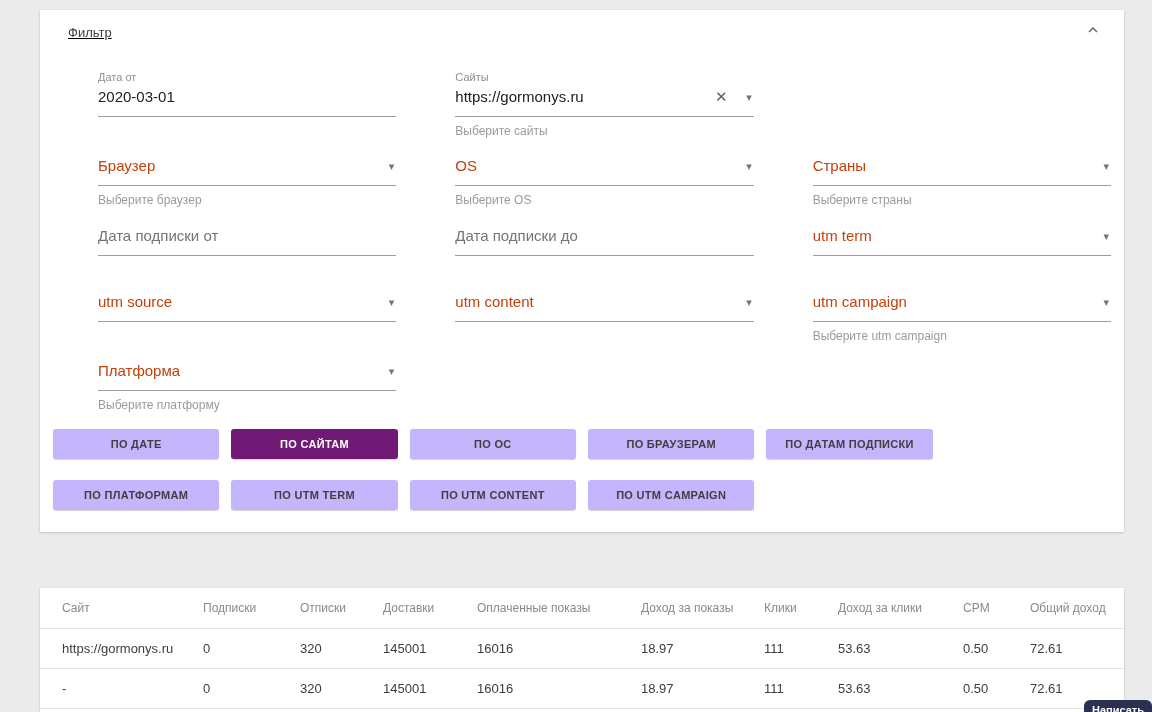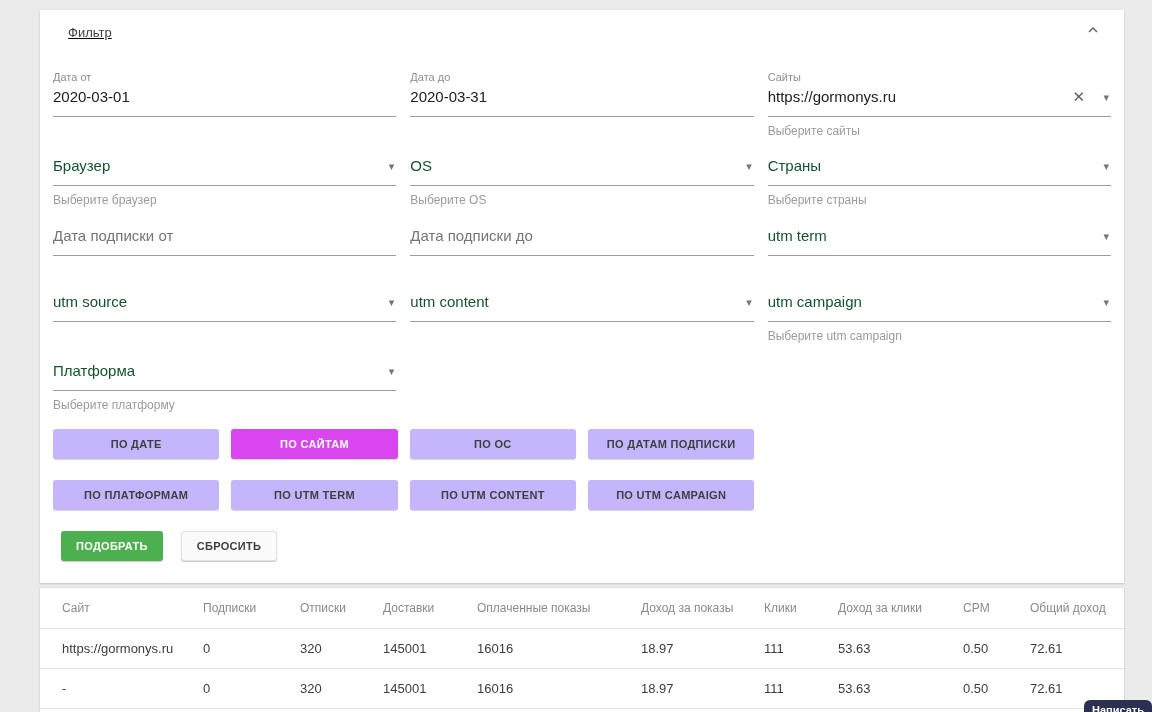--- a/index.html
+++ b/index.html
@@ -18,48 +18,48 @@
 
   .filter-header { display:flex; justify-content:space-between; align-items:center; padding:0 10px 0 15px; height:16px;text-decoration:underline; }
   .filter-title { font-size:13px; color:#3f3f3f; }
   .collapse-btn { cursor:pointer; display:flex; align-items:center; }
 
   .field-row { display:grid; grid-template-columns:repeat(3,1fr); column-gap:14px; }
   .mt-r1 { margin-top:30px; } .mt-r2 { margin-top:36px; } .mt-r3 { margin-top:37px; }
   .mt-r4 { margin-top:33px; } .mt-r5 { margin-top:36px; }
   .mt-t1 { margin-top:38px; } .mt-t2 { margin-top:21px; } .mt-a { margin-top:21px; }
 
-  .field { position:relative; }
+  .field { position:relative;margin-left:45px; }
   .flabel { display:block; font-size:11px; color:#8e8e8e; line-height:14px; height:14px; }
   .fcontrol {
     position:relative; border-bottom:1px solid #9d9d9d;
     padding:3px 28px 9px 0; cursor:text;
   }
   .fvalue, .finput { font-size:15px; line-height:20px; color:#212121; white-space:nowrap; overflow:hidden; }
-  .fvalue.placeholder { color:#14532d; }
+  .fvalue.placeholder { color:#c2410c; }
   .finput { display:block; width:100%; border:0; outline:0; padding:0; background:transparent; font-family:inherit; }
   .finput::placeholder { color:#757575; opacity:1; }
   .arrow {
     position:absolute; right:2px; top:6px; font-size:11px; color:#757575;
     cursor:pointer; line-height:14px;
   }
   .clear-x {
     position:absolute; right:26px; top:4px; font-size:15px; color:#5f5f5f;
     cursor:pointer; line-height:18px;
   }
   .fhelper { position:absolute; top:100%; left:0; margin-top:7px; font-size:12px; color:#9b9b9b; white-space:nowrap; }
 
   .tab-row { display:grid; grid-template-columns:repeat(6,1fr); gap:12px; }
   .tab {
     height:30px; display:flex; align-items:center; justify-content:center;
     background:#c4b5fd; border-radius:3px; cursor:pointer;
     font-size:11px; font-weight:700; color:#3f3f3f; letter-spacing:.3px;
     box-shadow:0 1px 1px rgba(0,0,0,.18); user-select:none; white-space:nowrap;
   }
-  .tab.active { background:#d946ef; color:#fff; }
+  .tab.active { background:#701a75; color:#fff; }
 
   .action-row { display:flex; gap:18px; margin-left:8px; }
   .btn {
     height:30px; padding:0 15px; border-radius:3px; border:0; cursor:pointer;
     font-family:inherit; font-size:11px; font-weight:700; letter-spacing:.3px;
     display:inline-flex; align-items:center; box-shadow:0 1px 1px rgba(0,0,0,.2);
   }
   .btn-primary { background:#4caf50; color:#fff; }
   .btn-secondary { background:#fbfbfb; color:#3f3f3f; border:1px solid #e0e0e0; }
 
@@ -101,26 +101,20 @@
   </div>
 
   <div class="field-row mt-r1">
     <div class="field">
       <span class="flabel">Дата от</span>
       <div class="fcontrol">
         <input class="finput" value="2020-03-01" style="">
       </div>
     </div>
     <div class="field">
-      <span class="flabel">Дата до</span>
-      <div class="fcontrol">
-        <input class="finput" value="2020-03-31" style="">
-      </div>
-    </div>
-    <div class="field">
       <span class="flabel">Сайты</span>
       <div class="fcontrol">
         <span class="fvalue">https://gormonys.ru</span>
         <span class="clear-x">✕</span>
         <span class="arrow">▾</span>
       </div>
       <span class="fhelper">Выберите сайты</span>
     </div>
   </div>
 
@@ -198,34 +192,31 @@
       <span class="fhelper">Выберите платформу</span>
     </div>
     <div></div>
       <div></div>
   </div>
 
   <div class="tab-row mt-t1">
     <div class="tab">ПО ДАТЕ</div>
     <div class="tab active">ПО САЙТАМ</div>
     <div class="tab">ПО ОС</div>
+    <div class="tab">ПО БРАУЗЕРАМ</div>
     <div class="tab">ПО ДАТАМ ПОДПИСКИ</div>
   </div>
 
   <div class="tab-row mt-t2">
     <div class="tab">ПО ПЛАТФОРМАМ</div>
     <div class="tab">ПО UTM TERM</div>
     <div class="tab">ПО UTM CONTENT</div>
     <div class="tab">ПО UTM CAMPAIGN</div>
   </div>
 
-  <div class="action-row mt-a">
-    <button class="btn btn-primary">ПОДОБРАТЬ</button>
-    <button class="btn btn-secondary">СБРОСИТЬ</button>
-  </div>
 
 </div>
 
 <div class="card table-card">
   <table>
     <colgroup>
       <col class="c1">
         <col class="c2">
         <col class="c3">
         <col class="c4">

